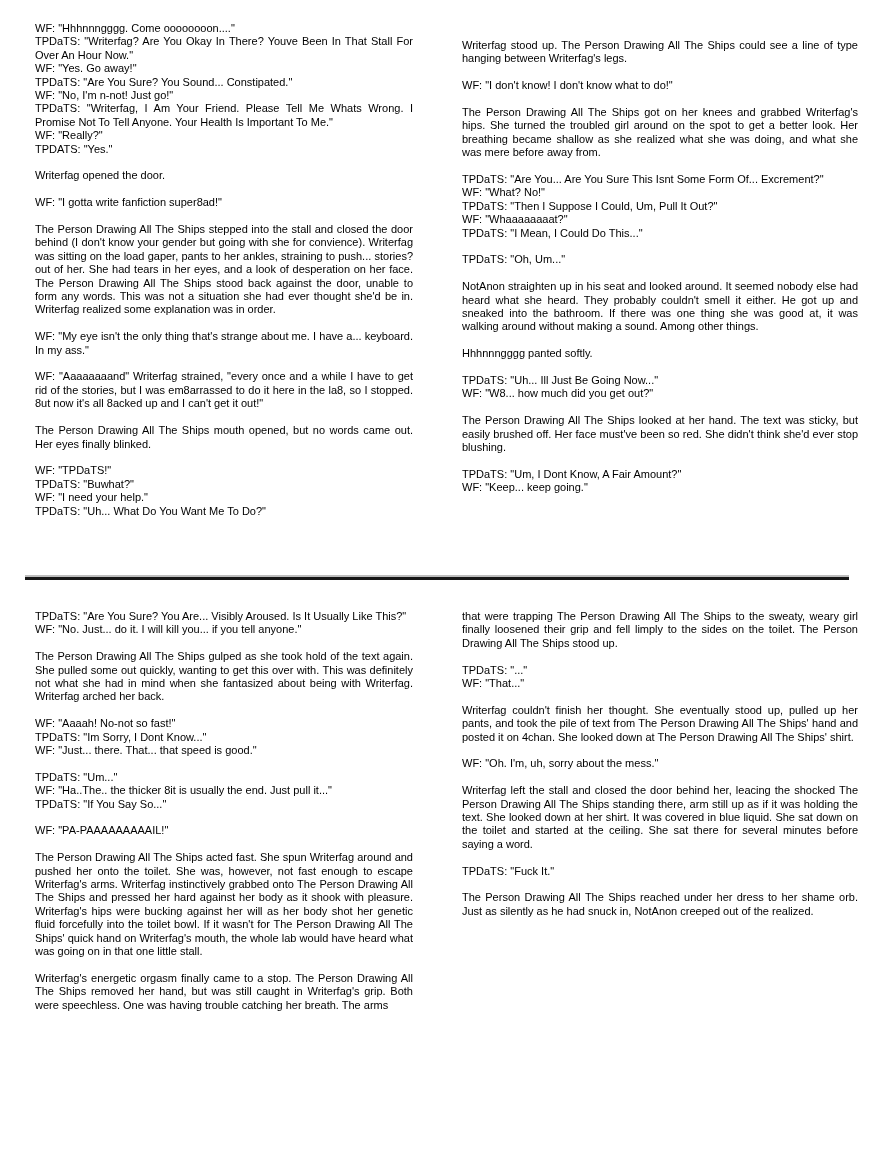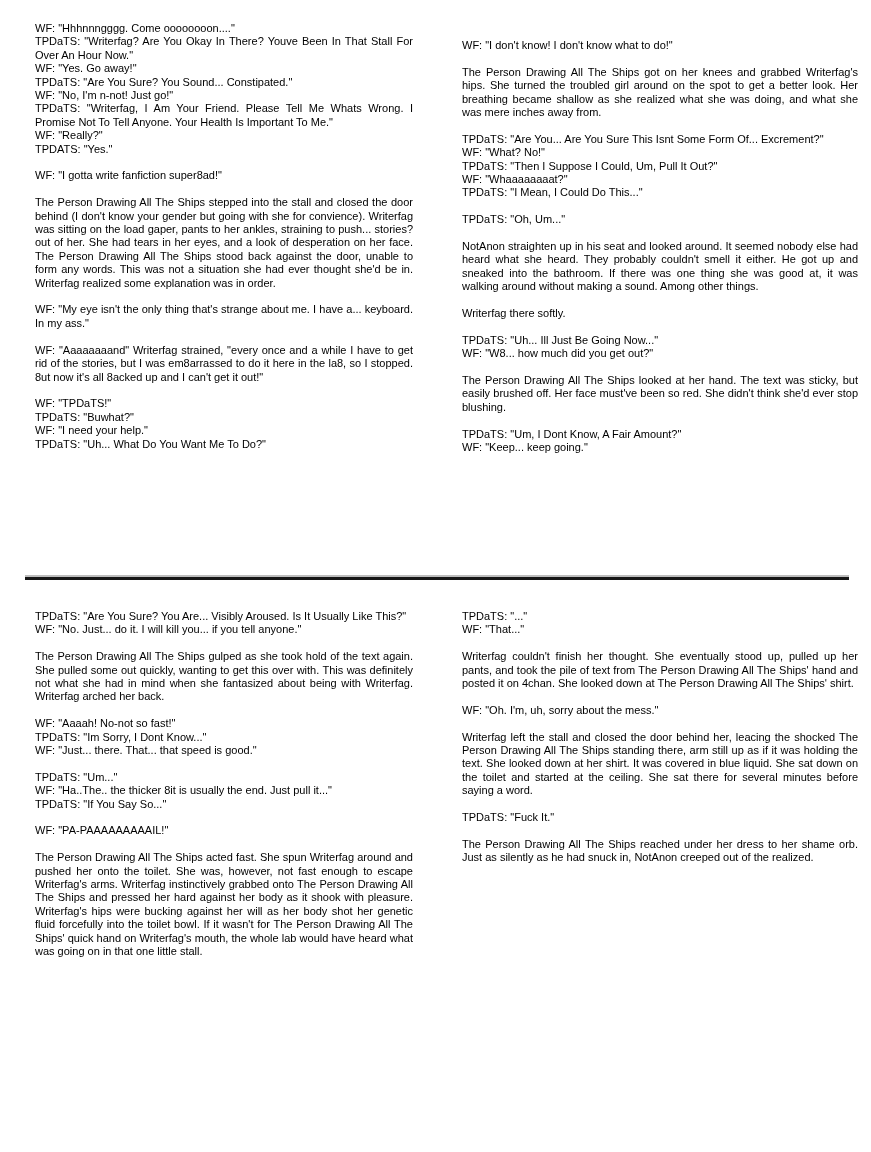--- a/index.html
+++ b/index.html
@@ -54,60 +54,69 @@
         <div class="line">WF: "Hhhnnngggg. Come oooooooon...."</div>
         <div class="line">TPDaTS: "Writerfag? Are You Okay In There? Youve Been In That Stall For Over An Hour Now."</div>
         <div class="line">WF: "Yes. Go away!"</div>
         <div class="line">TPDaTS: "Are You Sure? You Sound... Constipated."</div>
         <div class="line">WF: "No, I'm n-not! Just go!"</div>
         <div class="line">TPDaTS: "Writerfag, I Am Your Friend. Please Tell Me Whats Wrong. I Promise Not To Tell Anyone. Your Health Is Important To Me."</div>
         <div class="line">WF: "Really?"</div>
         <div class="line">TPDATS: "Yes."</div>
       </div>
       <div class="para">
+        <div class="line">Writerfag opened the door.</div>
+      </div>
+      <div class="para">
         <div class="line">WF: "I gotta write fanfiction super8ad!"</div>
       </div>
       <div class="para">
         <div class="line">The Person Drawing All The Ships stepped into the stall and closed the door behind (I don't know your gender but going with she for convience). Writerfag was sitting on the load gaper, pants to her ankles, straining to push... stories? out of her. She had tears in her eyes, and a look of desperation on her face. The Person Drawing All The Ships stood back against the door, unable to form any words. This was not a situation she had ever thought she'd be in. Writerfag realized some explanation was in order.</div>
       </div>
       <div class="para">
         <div class="line">WF: "My eye isn't the only thing that's strange about me. I have a... keyboard. In my ass."</div>
       </div>
       <div class="para">
         <div class="line">WF: "Aaaaaaaand" Writerfag strained, "every once and a while I have to get rid of the stories, but I was em8arrassed to do it here in the la8, so I stopped. 8ut now it's all 8acked up and I can't get it out!"</div>
       </div>
       <div class="para">
+        <div class="line">The Person Drawing All The Ships mouth opened, but no words came out. Her eyes finally blinked.</div>
+      </div>
+      <div class="para">
         <div class="line">WF: "TPDaTS!"</div>
         <div class="line">TPDaTS: "Buwhat?"</div>
         <div class="line">WF: "I need your help."</div>
         <div class="line">TPDaTS: "Uh... What Do You Want Me To Do?"</div>
       </div>
     </div>
   <div class="column col-s1-right">
       <div class="para">
+        <div class="line">Writerfag stood up. The Person Drawing All The Ships could see a line of type hanging between Writerfag's legs.</div>
+      </div>
+      <div class="para">
         <div class="line">WF: "I don't know! I don't know what to do!"</div>
       </div>
       <div class="para">
-        <div class="line">The Person Drawing All The Ships got on her knees and grabbed Writerfag's hips. She turned the troubled girl around on the spot to get a better look. Her breathing became shallow as she realized what she was doing, and what she was mere inches away from.</div>
+        <div class="line">The Person Drawing All The Ships got on her knees and grabbed Writerfag's hips. She turned the troubled girl around on the spot to get a better look. Her breathing became shallow as she realized what she was doing, and what she was mere before away from.</div>
       </div>
       <div class="para">
         <div class="line">TPDaTS: "Are You... Are You Sure This Isnt Some Form Of... Excrement?"</div>
         <div class="line">WF: "What? No!"</div>
         <div class="line">TPDaTS: "Then I Suppose I Could, Um, Pull It Out?"</div>
         <div class="line">WF: "Whaaaaaaaat?"</div>
         <div class="line">TPDaTS: "I Mean, I Could Do This..."</div>
       </div>
       <div class="para">
         <div class="line">TPDaTS: "Oh, Um..."</div>
       </div>
       <div class="para">
         <div class="line">NotAnon straighten up in his seat and looked around. It seemed nobody else had heard what she heard. They probably couldn't smell it either. He got up and sneaked into the bathroom. If there was one thing she was good at, it was walking around without making a sound. Among other things.</div>
       </div>
       <div class="para">
-        <div class="line">Writerfag there softly.</div>
+        <div class="line">Hhhnnngggg panted softly.</div>
       </div>
       <div class="para">
         <div class="line">TPDaTS: "Uh... Ill Just Be Going Now..."</div>
         <div class="line">WF: "W8... how much did you get out?"</div>
       </div>
       <div class="para">
         <div class="line">The Person Drawing All The Ships looked at her hand. The text was sticky, but easily brushed off. Her face must've been so red. She didn't think she'd ever stop blushing.</div>
       </div>
       <div class="para">
         <div class="line">TPDaTS: "Um, I Dont Know, A Fair Amount?"</div>
@@ -134,22 +143,28 @@
         <div class="line">TPDaTS: "Um..."</div>
         <div class="line">WF: "Ha..The.. the thicker 8it is usually the end. Just pull it..."</div>
         <div class="line">TPDaTS: "If You Say So..."</div>
       </div>
       <div class="para">
         <div class="line">WF: "PA-PAAAAAAAAAIL!"</div>
       </div>
       <div class="para">
         <div class="line">The Person Drawing All The Ships acted fast. She spun Writerfag around and pushed her onto the toilet. She was, however, not fast enough to escape Writerfag's arms. Writerfag instinctively grabbed onto The Person Drawing All The Ships and pressed her hard against her body as it shook with pleasure. Writerfag's hips were bucking against her will as her body shot her genetic fluid forcefully into the toilet bowl. If it wasn't for The Person Drawing All The Ships' quick hand on Writerfag's mouth, the whole lab would have heard what was going on in that one little stall.</div>
       </div>
+      <div class="para">
+        <div class="line">Writerfag's energetic orgasm finally came to a stop. The Person Drawing All The Ships removed her hand, but was still caught in Writerfag's grip. Both were speechless. One was having trouble catching her breath. The arms</div>
+      </div>
     </div>
   <div class="column col-s2-right">
+      <div class="para">
+        <div class="line">that were trapping The Person Drawing All The Ships to the sweaty, weary girl finally loosened their grip and fell limply to the sides on the toilet. The Person Drawing All The Ships stood up.</div>
+      </div>
       <div class="para">
         <div class="line">TPDaTS: "..."</div>
         <div class="line">WF: "That..."</div>
       </div>
       <div class="para">
         <div class="line">Writerfag couldn't finish her thought. She eventually stood up, pulled up her pants, and took the pile of text from The Person Drawing All The Ships' hand and posted it on 4chan. She looked down at The Person Drawing All The Ships' shirt.</div>
       </div>
       <div class="para">
         <div class="line">WF: "Oh. I'm, uh, sorry about the mess."</div>
       </div>

